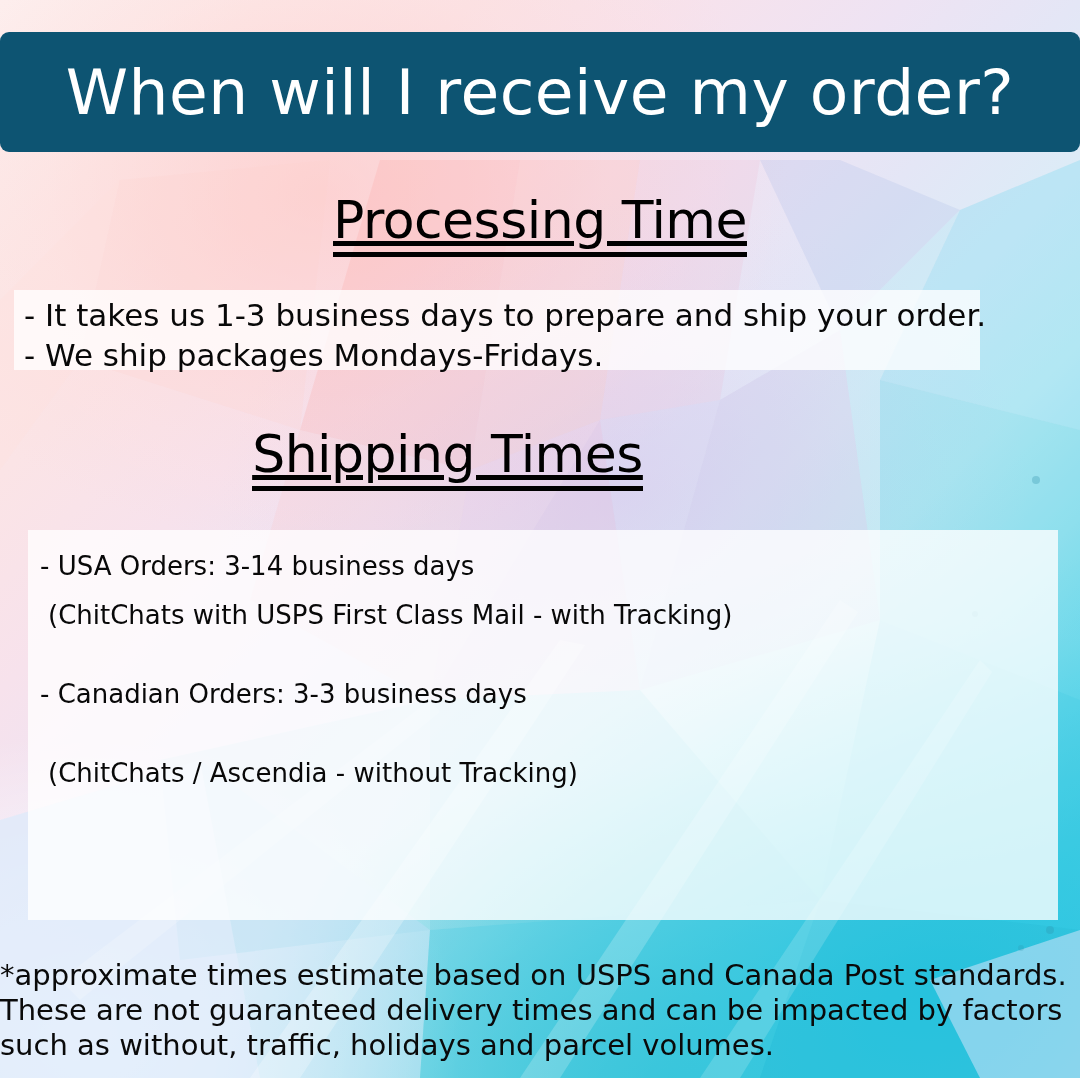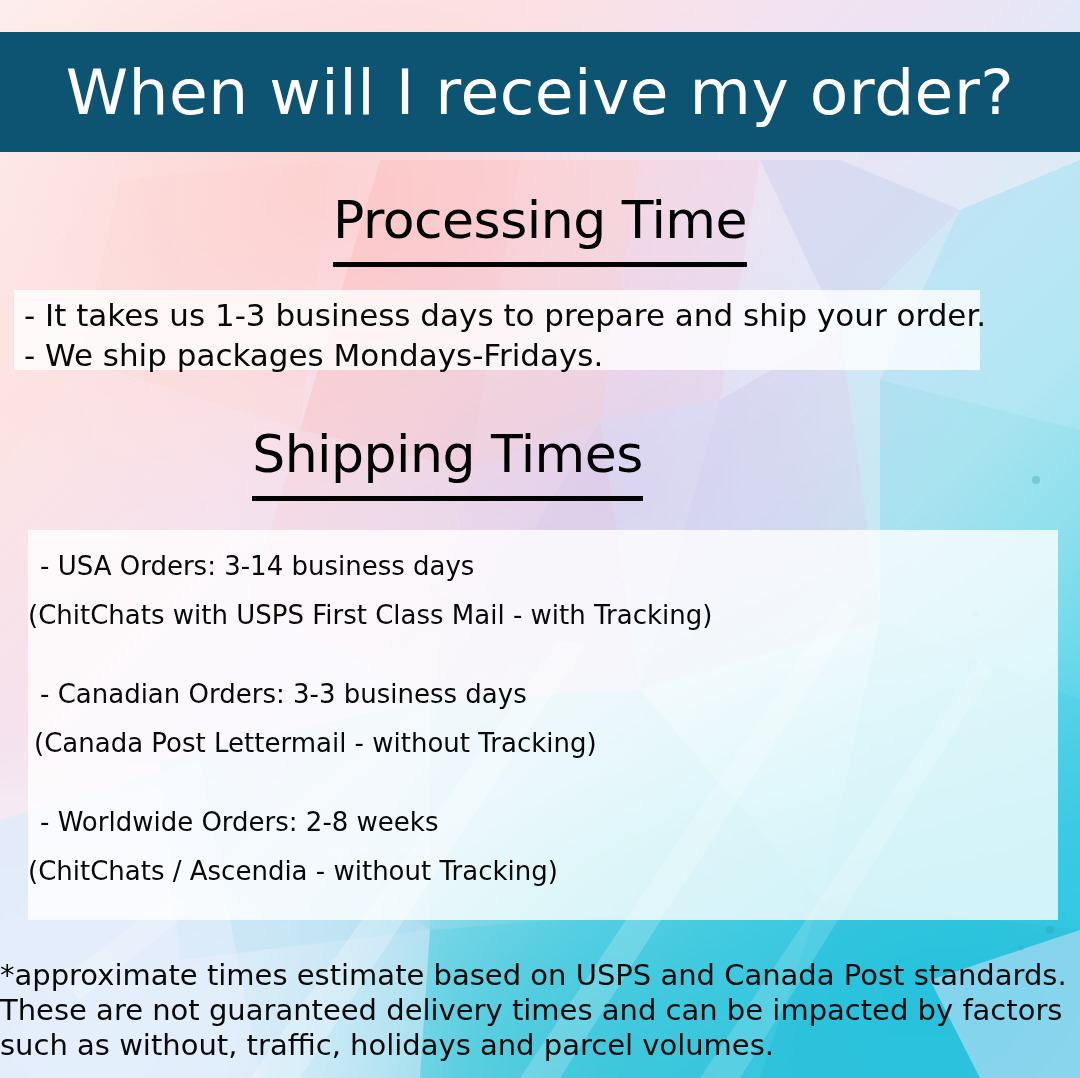--- a/index.html
+++ b/index.html
@@ -72,20 +72,21 @@
   .shards { position:absolute; inset:0; }
 
   
   .header-band {
     position:absolute;
     left:0; top:32px;
     width:1080px; height:120px;
     background:#0d5472;
     display:flex; align-items:center; justify-content:center;
     z-index:20;
+    border-radius:9px;
   }
   .header-title {
     color:#ffffff;
     font-size:63px;
     line-height:1;
     font-weight:400;
     letter-spacing:0.5px;
     white-space:nowrap;
     font-family:"DejaVu Sans", sans-serif;
   }
@@ -99,21 +100,22 @@
     color:#000000;
     font-size:52px;
     line-height:1;
     font-weight:400;
     letter-spacing:-0.5px;
     white-space:nowrap;
   }
   .section-heading .ul {
     display:inline-block;
     border-bottom:5px solid #000;
-    padding-bottom:16px;
+    padding-bottom:6px;
+    text-decoration:underline;
   }
 
   #heading-processing { left:0; width:1080px; top:194px; }
   #heading-shipping   { left:0; width:895px; top:428px; }
 
   
   .text-plate {
     position:absolute;
     background:rgba(255,255,255,0.78);
     color:#080808;
@@ -135,21 +137,21 @@
   }
   .ship-group { margin-bottom:30px; }
   .ship-group:last-child { margin-bottom:0; }
   .ship-line {
     font-size:26px;
     line-height:49px;
     white-space:nowrap;
     color:#080808;
   }
   .ship-line.l1 { padding-left:12px; }
-  .ship-line.l2 { }
+  .ship-line.l2 { padding-left:20px; }
   .ship-line.l2.flush { padding-left:6px; }
 
   
   .footnote {
     position:absolute;
     left:0; top:958px; width:1080px;
     text-align:left;
     color:#0a0a0a;
     font-size:29px;
     line-height:35px;
@@ -227,25 +229,23 @@
 
     <div class="text-plate" id="plate-shipping">
 
       <div class="ship-group">
         <div class="ship-line l1">- USA Orders:  3-14 business days</div>
         <div class="ship-line l2">(ChitChats with USPS First Class Mail - with Tracking)</div>
       </div>
 
       <div class="ship-group">
         <div class="ship-line l1">- Canadian Orders: 3-3 business days</div>
-        <div class="ship-line l2 flush">(Canada Post Lettermail - without Tracking)</div>
       </div>
 
       <div class="ship-group">
-        <div class="ship-line l1">- Worldwide Orders: 2-8 weeks</div>
         <div class="ship-line l2">(ChitChats / Ascendia - without Tracking)</div>
       </div>
     </div>
 
     <div class="footnote">
       <div class="fline">*approximate times estimate based on USPS and Canada Post standards.</div>
       <div class="fline">These are not guaranteed delivery times and can be impacted by factors</div>
       <div class="fline">such as without, traffic, holidays and parcel volumes.</div>
     </div>
 

